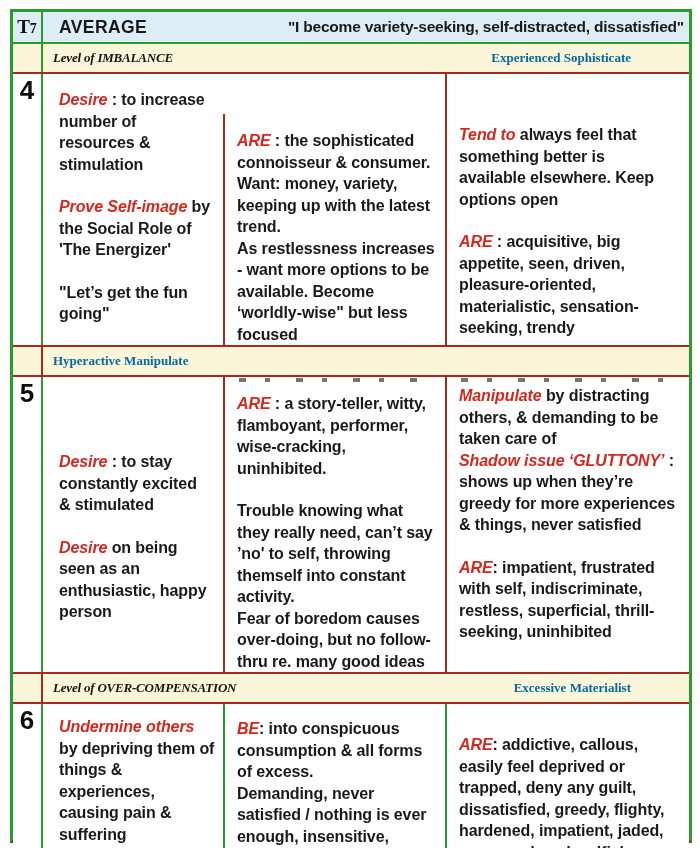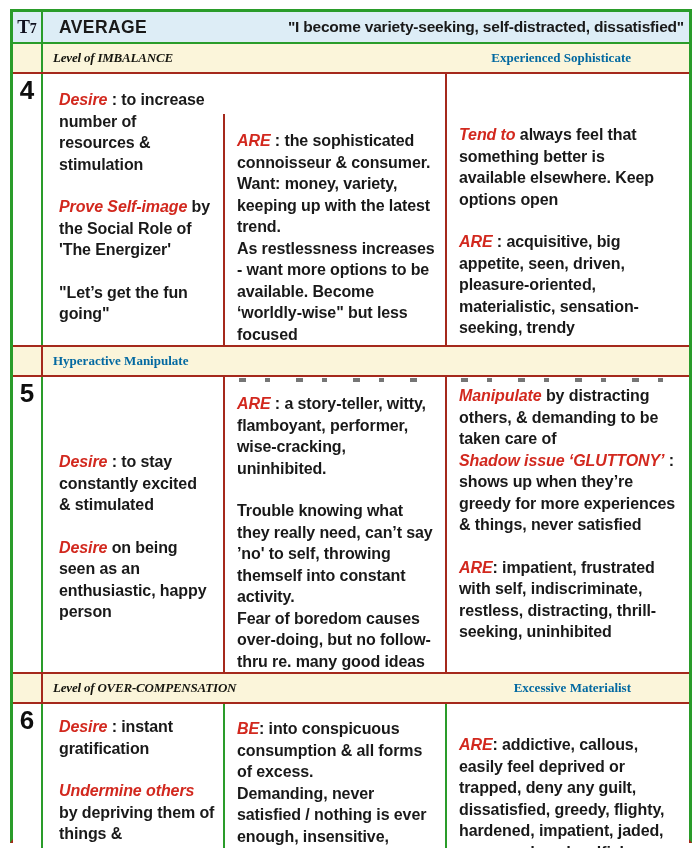--- a/index.html
+++ b/index.html
@@ -131,35 +131,34 @@
     <div class="cell c2">
       <div class="clip-frag"></div>
     <p class="gap"><span class="lead">ARE</span><span> : a story-teller, witty, flamboyant, performer, wise-cracking, uninhibited.</span></p>
         <p><span>Trouble knowing what they really need, can’t say ’no' to self, throwing themself into constant activity.</span></p>
         <p><span>Fear of boredom causes over-doing, but no follow-thru re. many good ideas</span></p>
       </div>
     <div class="cell c3">
       <div class="clip-frag"></div>
     <p><span class="lead">Manipulate</span><span> by distracting others, &amp; demanding to be taken care of</span></p>
         <p class="gap"><span class="lead">Shadow issue ‘GLUTTONY’</span><span> : shows up when they’re greedy for more experiences &amp; things, never satisfied</span></p>
-        <p><span class="lead">ARE</span><span>: impatient, frustrated with self, indiscriminate, restless, distracting, thrill-seeking, uninhibited</span></p>
+        <p><span class="lead">ARE</span><span>: impatient, frustrated with self, indiscriminate, restless, superficial, thrill-seeking, uninhibited</span></p>
       </div>
   </div>
 
   <div class="band rsep">
     <div class="strip"></div>
     <div class="content">
       <span class="label">Level of OVER-COMPENSATION</span>
       <span class="sub">Excessive Materialist</span>
     </div>
   </div>
   <div class="level greensep" id="row6">
     <div class="numcell">6</div>
     <div class="cell c1">
-        <p class="gap"><span class="lead">Desire</span><span> : instant gratification</span></p>
         <p><span class="lead">Undermine others</span><br><span>by depriving them of things &amp; experiences, causing pain &amp; suffering</span></p>
       </div>
     <div class="cell c2">
         <p><span class="lead">BE</span><span>: into conspicuous consumption &amp; all forms of excess.</span></p>
         <p><span>Demanding, never satisfied / nothing is ever enough, insensitive, materialistic, pushy.</span></p>
       </div>
     <div class="cell c3">
         <p><span class="lead">ARE</span><span>: addictive, callous, easily feel deprived or trapped, deny any guilt, dissatisfied, greedy, flighty, hardened, impatient, jaded, repressed, sad, selfish, unreliable, uncompromising</span></p>
       </div>
   </div>

